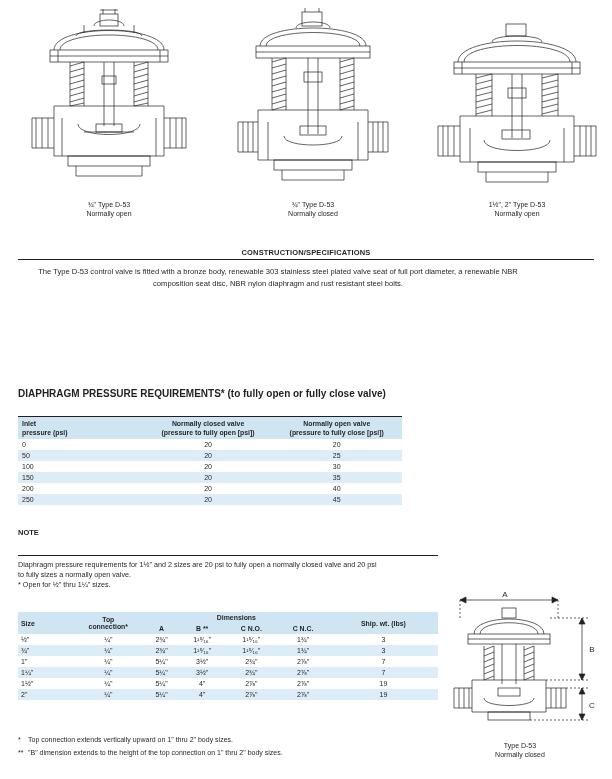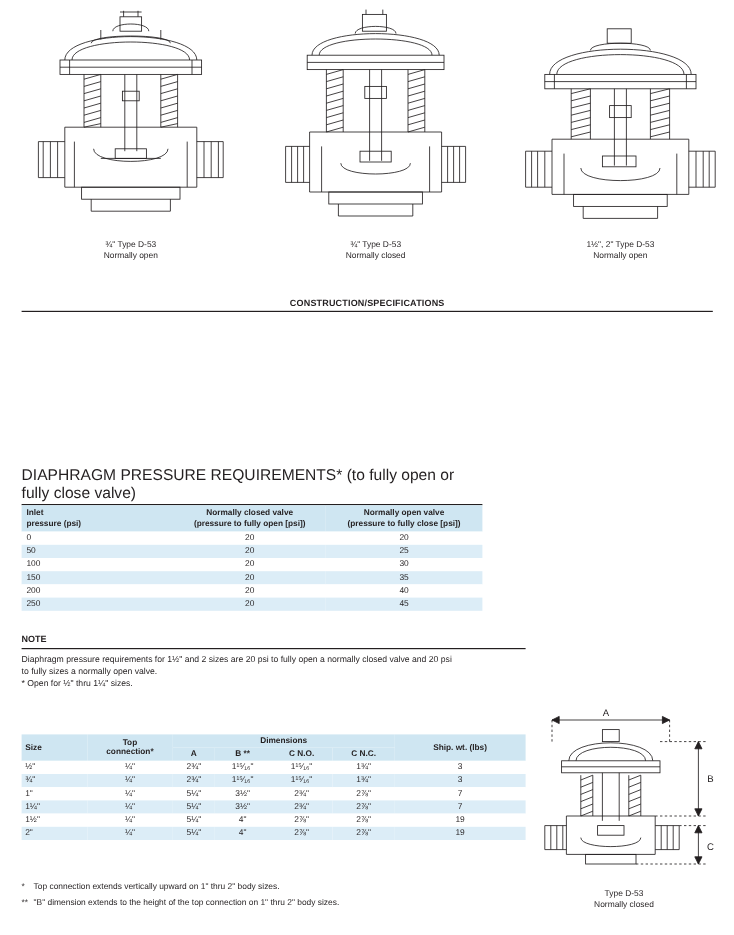--- a/index.html
+++ b/index.html
@@ -67,23 +67,23 @@
   }
 
   
   .dpr {
     position: absolute;
     left: 18px;
     top: 388px;
     width: 384px;
   }
   .dpr-title {
-    font-size: 13px;
-    font-weight: normal;
-    padding-bottom: 2px;
+    font-size: 10px;
+    font-weight: bold;
+    padding-bottom: 17px;
     border-bottom: 1.4px solid #231f20;
     margin-bottom: 0;
   }
   table.grid {
     border-collapse: collapse;
     width: 100%;
     font-size: 7px;
     color: #231f20;
   }
   table.grid td, table.grid th {
@@ -107,21 +107,21 @@
   
   .note {
     position: absolute;
     left: 18px;
     top: 528px;
     width: 420px;
   }
   .note-title {
     font-size: 7.5px;
     font-weight: bold;
-    padding-bottom: 3px;
+    padding-bottom: 18px;
     border-bottom: 1.4px solid #231f20;
   }
   .note p {
     margin: 4px 0 0 0;
     font-size: 7.2px;
     line-height: 10px;
     color: #231f20;
   }
 
   
@@ -314,20 +314,21 @@
       </svg>
       <div class="fig-caption">
         <div>1½", 2" Type D-53</div>
         <div>Normally open</div>
       </div>
     </div>
   </div>
 
   <div class="construction">
     <div class="sec-head">CONSTRUCTION/SPECIFICATIONS</div>
+    <p>The Type D-53 control valve is fitted with a bronze body, renewable 303 stainless steel plated valve seat of full port diameter, a renewable NBR composition seat disc, NBR nylon diaphragm and rust resistant steel bolts.</p>
   </div>
 
   <div class="dpr">
     <div class="dpr-title">DIAPHRAGM PRESSURE REQUIREMENTS* (to fully open or fully close valve)</div>
     <table class="grid">
       <thead>
         <tr>
           <th style="width:33%;">
             <div>Inlet</div>
             <div>pressure (psi)</div>

